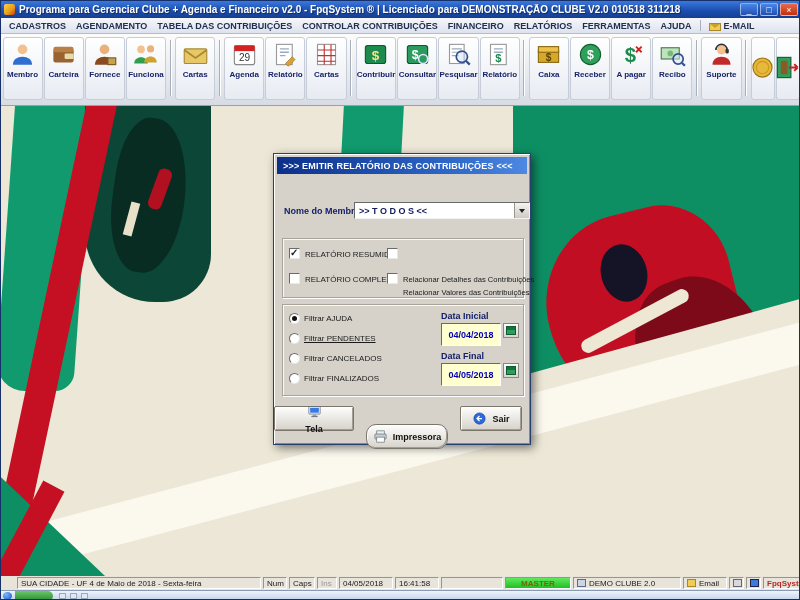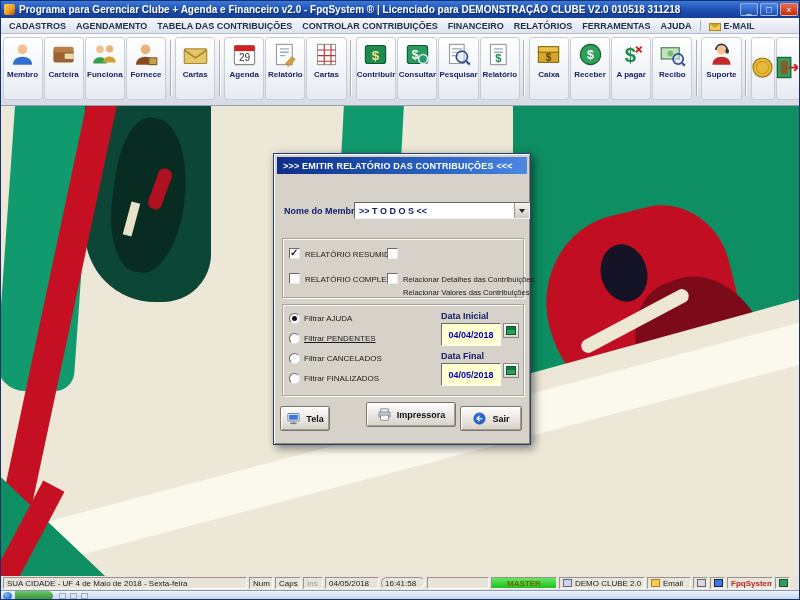--- a/index.html
+++ b/index.html
@@ -90,21 +90,21 @@
     display:flex; align-items:center; justify-content:center; }
   .cal-glyph { width:10px; height:9px; background:#2f9e5a; border:1px solid #0d5a30; position:relative; }
   .cal-glyph::after { content:""; position:absolute; left:0; top:0; width:100%; height:3px; background:#12753c; }
   .dlg-btn { position:absolute; height:25px; border:1px solid #7a766c; border-radius:2px;
     background:linear-gradient(#fefefe,#d6d2c9); box-shadow:inset 1px 1px 0 #fff, inset -1px -1px 0 #a29e94;
     display:flex; align-items:center; justify-content:center; gap:5px; font-size:9px; font-weight:bold; color:#111; }
   .dlg-btn svg { width:15px; height:15px; flex:none; }
 
   
   .statusbar { position:absolute; left:0; top:575px; width:800px; height:14px; background:#e8e4da;
-    display:flex; gap:2px; padding:1px 2px; }
+    display:flex; gap:2px; padding:1px 16px; }
   .sb { border:1px solid; border-color:#9a958a #fff #fff #9a958a; background:#e8e4da; font-size:8px;
     display:flex; align-items:center; padding:0 3px; white-space:nowrap; overflow:hidden; color:#1a1a1a; gap:3px; flex:none; }
   .sb.gray { color:#999; }
   .sb.master { background:linear-gradient(#62e862,#1fc01f); color:#7a6400; font-weight:bold; justify-content:center; }
   .sb.brand { color:#b52a2a; font-weight:bold; }
   .mini-icon { width:9px; height:8px; flex:none; }
   .mi-pc { background:#cdd4e2; border:1px solid #5a6a8a; }
   .mi-mail { background:#f2cc52; border:1px solid #a8862a; }
   .mi-print { background:#d8d8de; border:1px solid #667; }
   .mi-screen { background:#3a7ae0; border:1px solid #224; }
@@ -161,34 +161,34 @@
     <div class="tb-btn">
       <span class="tb-icon"><svg viewBox="0 0 24 24">
             <rect x="3" y="7" width="18" height="12" rx="2" fill="#9a6230"></rect>
             <rect x="3" y="5" width="18" height="5" rx="2" fill="#b87f46"></rect>
             <rect x="13" y="11" width="8" height="5" rx="1" fill="#e8d9a8"></rect>
           </svg></span>
       <span class="tb-label">Carteira</span>
     </div>
     <div class="tb-btn">
       <span class="tb-icon"><svg viewBox="0 0 24 24">
+            <circle cx="12" cy="7.5" r="4.3" fill="#eab27a"></circle>
+            <path d="M3.5 21c0-4.6 3.8-7 8.5-7s8.5 2.4 8.5 7z" fill="#8a4a1f"></path>
+            <rect x="15" y="15" width="7" height="6" fill="#c8a050" stroke="#7a5a20"></rect>
+          </svg></span>
+      <span class="tb-label">Fornece</span>
+    </div>
+    <div class="tb-btn">
+      <span class="tb-icon"><svg viewBox="0 0 24 24">
             <circle cx="8" cy="7.5" r="3.4" fill="#f2c18e"></circle>
             <path d="M2 20c0-3.6 2.7-5.6 6-5.6s6 2 6 5.6z" fill="#2f9e4f"></path>
             <circle cx="16.5" cy="7" r="3.2" fill="#eab27a"></circle>
             <path d="M10.8 19c0-3.4 2.6-5.3 5.7-5.3s5.5 1.9 5.5 5.3z" fill="#d0a12e"></path>
           </svg></span>
       <span class="tb-label">Funciona</span>
-    </div>
-    <div class="tb-btn">
-      <span class="tb-icon"><svg viewBox="0 0 24 24">
-            <circle cx="12" cy="7.5" r="4.3" fill="#eab27a"></circle>
-            <path d="M3.5 21c0-4.6 3.8-7 8.5-7s8.5 2.4 8.5 7z" fill="#8a4a1f"></path>
-            <rect x="15" y="15" width="7" height="6" fill="#c8a050" stroke="#7a5a20"></rect>
-          </svg></span>
-      <span class="tb-label">Fornece</span>
     </div>
     <div class="tb-sep"></div>
     <div class="tb-btn">
       <span class="tb-icon"><svg viewBox="0 0 24 24">
             <rect x="2" y="7" width="20" height="13" rx="1" fill="#e8c766" stroke="#a78a2f"></rect>
             <path d="M2 8l10 7 10-7" fill="none" stroke="#a78a2f" stroke-width="1.5"></path>
           </svg></span>
       <span class="tb-label">Cartas</span>
     </div>
     <div class="tb-sep"></div>
@@ -367,30 +367,30 @@
           <span class="cal-glyph"></span>
         </div>
 
       <span class="dlg-label" style="left:158px; top:46px;">Data Final</span>
       <div class="date-field" style="left:158px; top:58px;">04/05/2018</div>
       <div class="cal-btn" style="left:220px; top:58px;">
           <span class="cal-glyph"></span>
         </div>
     </div>
 
-    <div class="dlg-btn" style="left:6px; top:252px; width:50px;">
+    <div class="dlg-btn" style="left:0; top:252px; width:80px;flex-direction:column;">
       <svg viewBox="0 0 24 24">
           <rect x="3" y="4" width="18" height="12" rx="1" fill="#fff" stroke="#334455"></rect>
           <rect x="5" y="6" width="14" height="8" fill="#3a7ae0"></rect>
           <rect x="9" y="17" width="6" height="2" fill="#99a"></rect>
           <rect x="7" y="19" width="10" height="2" fill="#778"></rect>
         </svg>
       <span>Tela</span>
     </div>
-    <div class="dlg-btn" style="left:92px; top:248px; width:90px;">
+    <div class="dlg-btn" style="left:92px; top:270px; width:82px;border-radius:10px;">
       <svg viewBox="0 0 24 24">
           <rect x="6" y="3" width="12" height="6" fill="#eee" stroke="#566"></rect>
           <rect x="3" y="8" width="18" height="8" rx="1" fill="#c8ccd8" stroke="#566"></rect>
           <rect x="6" y="13" width="12" height="8" fill="#fff" stroke="#566"></rect>
         </svg>
       <span>Impressora</span>
     </div>
     <div class="dlg-btn" style="left:186px; top:252px; width:62px;">
       <svg viewBox="0 0 24 24">
           <circle cx="12" cy="12" r="9" fill="#2a6ae0" stroke="#123a8a"></circle>
@@ -399,24 +399,24 @@
       <span>Sair</span>
     </div>
   </div>
 
   <div class="statusbar">
     <div class="sb" style="width:244px;">SUA CIDADE - UF  4 de Maio de 2018 - Sexta-feira</div>
     <div class="sb" style="width:24px;">Num</div>
     <div class="sb" style="width:26px;">Caps</div>
     <div class="sb gray" style="width:20px;">Ins</div>
     <div class="sb" style="width:54px;">04/05/2018</div>
-    <div class="sb" style="width:44px;border-radius:6px;">16:41:58</div>
+    <div class="sb" style="width:44px;">16:41:58</div>
     <div class="sb" style="width:62px;"></div>
     <div class="sb master" style="width:66px;">MASTER</div>
-    <div class="sb" style="width:86px;">
+    <div class="sb" style="width:108px;">
       <span class="mini-icon mi-pc"></span>
       <span>DEMO CLUBE 2.0</span>
     </div>
     <div class="sb" style="width:44px;">
       <span class="mini-icon mi-mail"></span>
       <span>Email</span>
     </div>
     <div class="sb" style="width:15px;">
         <span class="mini-icon mi-print"></span>
       </div>

